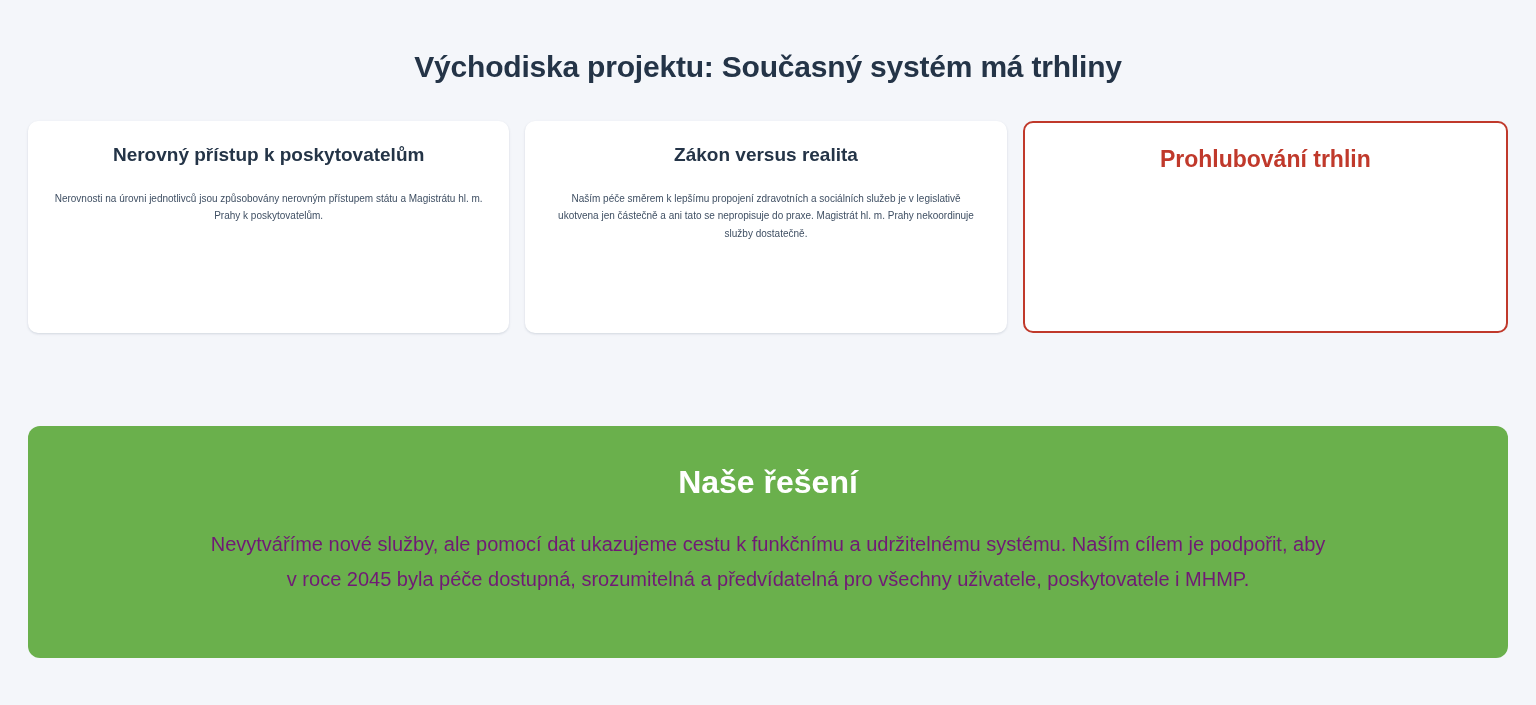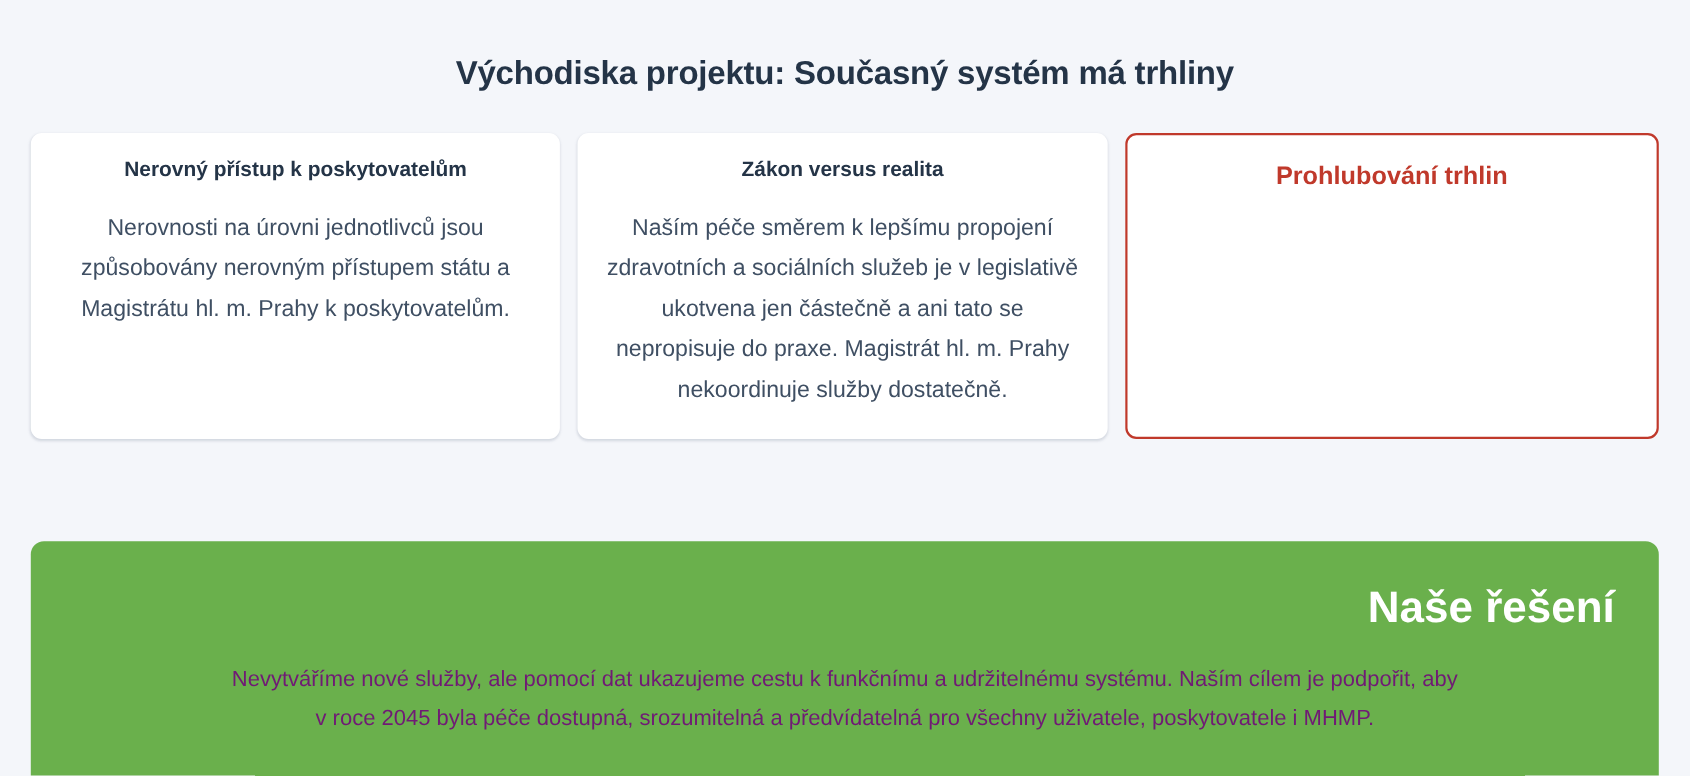--- a/index.html
+++ b/index.html
@@ -58,40 +58,40 @@
     margin: 0 0 22px 0;
     line-height: 1.3;
   }
   .card.highlight .card-title {
     color: #c0392b;
     font-size: 23px;
     margin-bottom: 19px;
   }
   .card-text {
     text-align: center;
-    font-size: 21px;
+    font-size: 10px;
     line-height: 1.75;
     color: #3f4f63;
     margin: 0;
   }
   .card.highlight .card-text {
     color: #3f4f63;
   }
   .solution-banner {
     margin-top: 93px;
     background: #6ab04c;
     border-radius: 12px;
     padding: 38px 40px 40px 40px;
     box-sizing: border-box;
     min-height: 232px;
   }
   .solution-title {
-    text-align: right;
+    text-align: center;
     color: #ffffff;
-    font-size: 40px;
+    font-size: 32px;
     font-weight: bold;
     margin: 0 0 26px 0;
   }
   .solution-text {
     text-align: center;
     color: #701a75;
     font-size: 20px;
     line-height: 1.75;
     margin: 0;
     max-width: 1120px;

